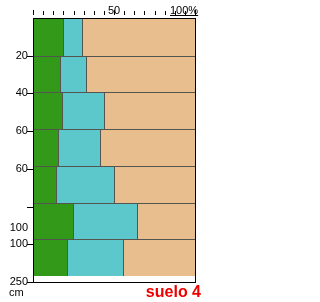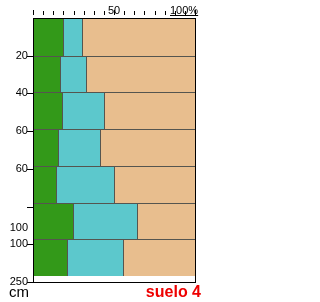--- a/index.html
+++ b/index.html
@@ -94,21 +94,21 @@
     font-size: 11px;
     color: #000000;
     text-align: left;
     white-space: nowrap;
     line-height: 11px;
   }
   .unit-label {
     position: absolute;
     left: 9px;
     top: 286px;
-    font-size: 15px;
+    font-size: 11px;
     color: #000000;
     line-height: 12px;
   }
 
   
   .series-annotation {
     position: absolute;
     right: 8px;
     bottom: 1px;
     font-size: 16px;

